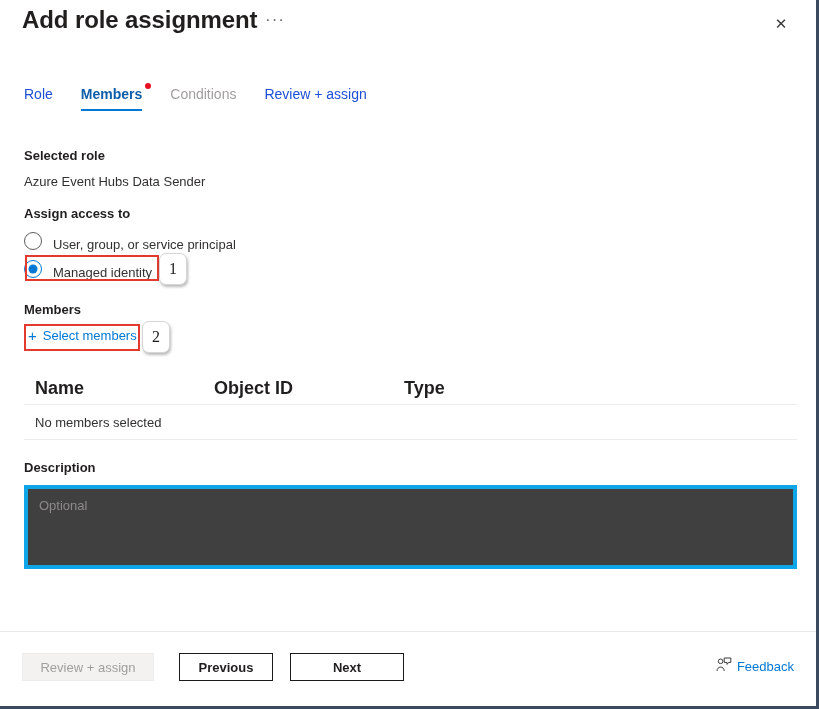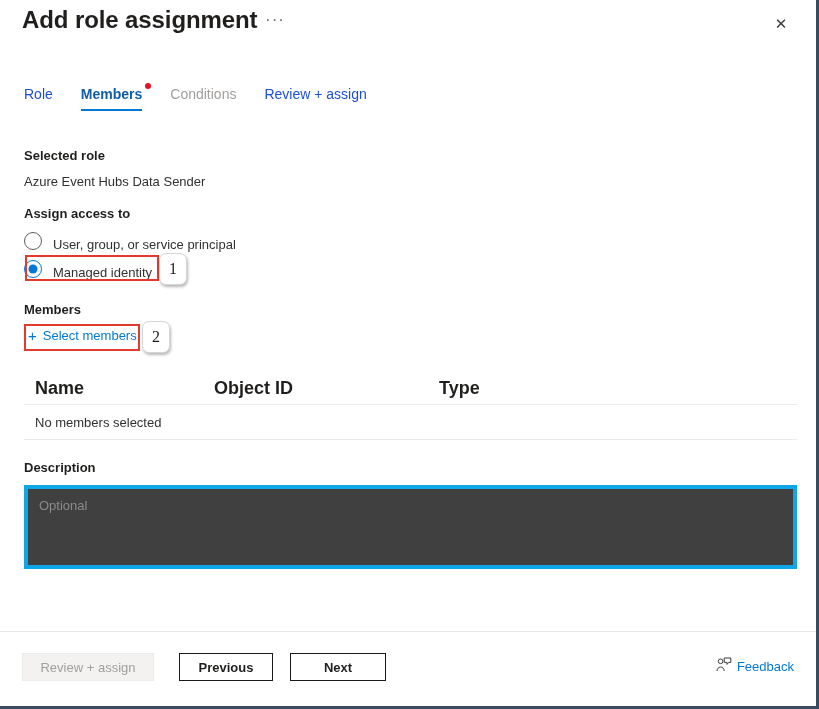--- a/index.html
+++ b/index.html
@@ -238,21 +238,21 @@
     height: 34px;
     align-items: center;
     border-bottom: 1px solid #edebe9;
   }
   .mt-row div {
     font-size: 13px;
     color: #323130;
   }
   .col-name  { width: 190px; padding-left: 11px; box-sizing: border-box; }
   .col-objid { width: 190px; }
-  .col-type  { flex: 1; margin-left: 35px; }
+  .col-type  { flex: 1; }
 
   
   .desc-box {
     position: absolute;
     left: 24px;
     width: 773px;
     height: 84px;
     border: 4px solid #0ea5e9;
     box-sizing: border-box;
     background: #404040;
@@ -380,21 +380,21 @@
     <div class="section-label" style="top:330px;">Description</div>
     <div class="desc-box" style="top:355px;">
       <div class="desc-placeholder">Optional</div>
     </div>
 
   </div>
 
   <div class="footer">
     <div class="btn disabled" style="left:22px; width:132px;">Review + assign</div>
     <div class="btn" style="left:179px; width:94px;">Previous</div>
-    <div class="btn" style="left:290px; width:96px;">Next</div>
+    <div class="btn" style="left:290px; width:114px;">Next</div>
 
     <div class="feedback">
       <span>
         <svg width="16" height="15" viewBox="0 0 16 15" fill="none" xmlns="http://www.w3.org/2000/svg">
           <circle cx="4.6" cy="4.3" r="2.3" stroke="#3b3a39" stroke-width="1"></circle>
           <path d="M1 14c0-2.2 1.6-4 3.6-4s3.6 1.8 3.6 4" stroke="#3b3a39" stroke-width="1" fill="none"></path>
           <path d="M8.2 1h6.6v4.4h-2.2l-1.6 2v-2H8.2z" stroke="#3b3a39" stroke-width="1" fill="none" stroke-linejoin="round"></path>
         </svg>
       </span>
       <span>Feedback</span>

